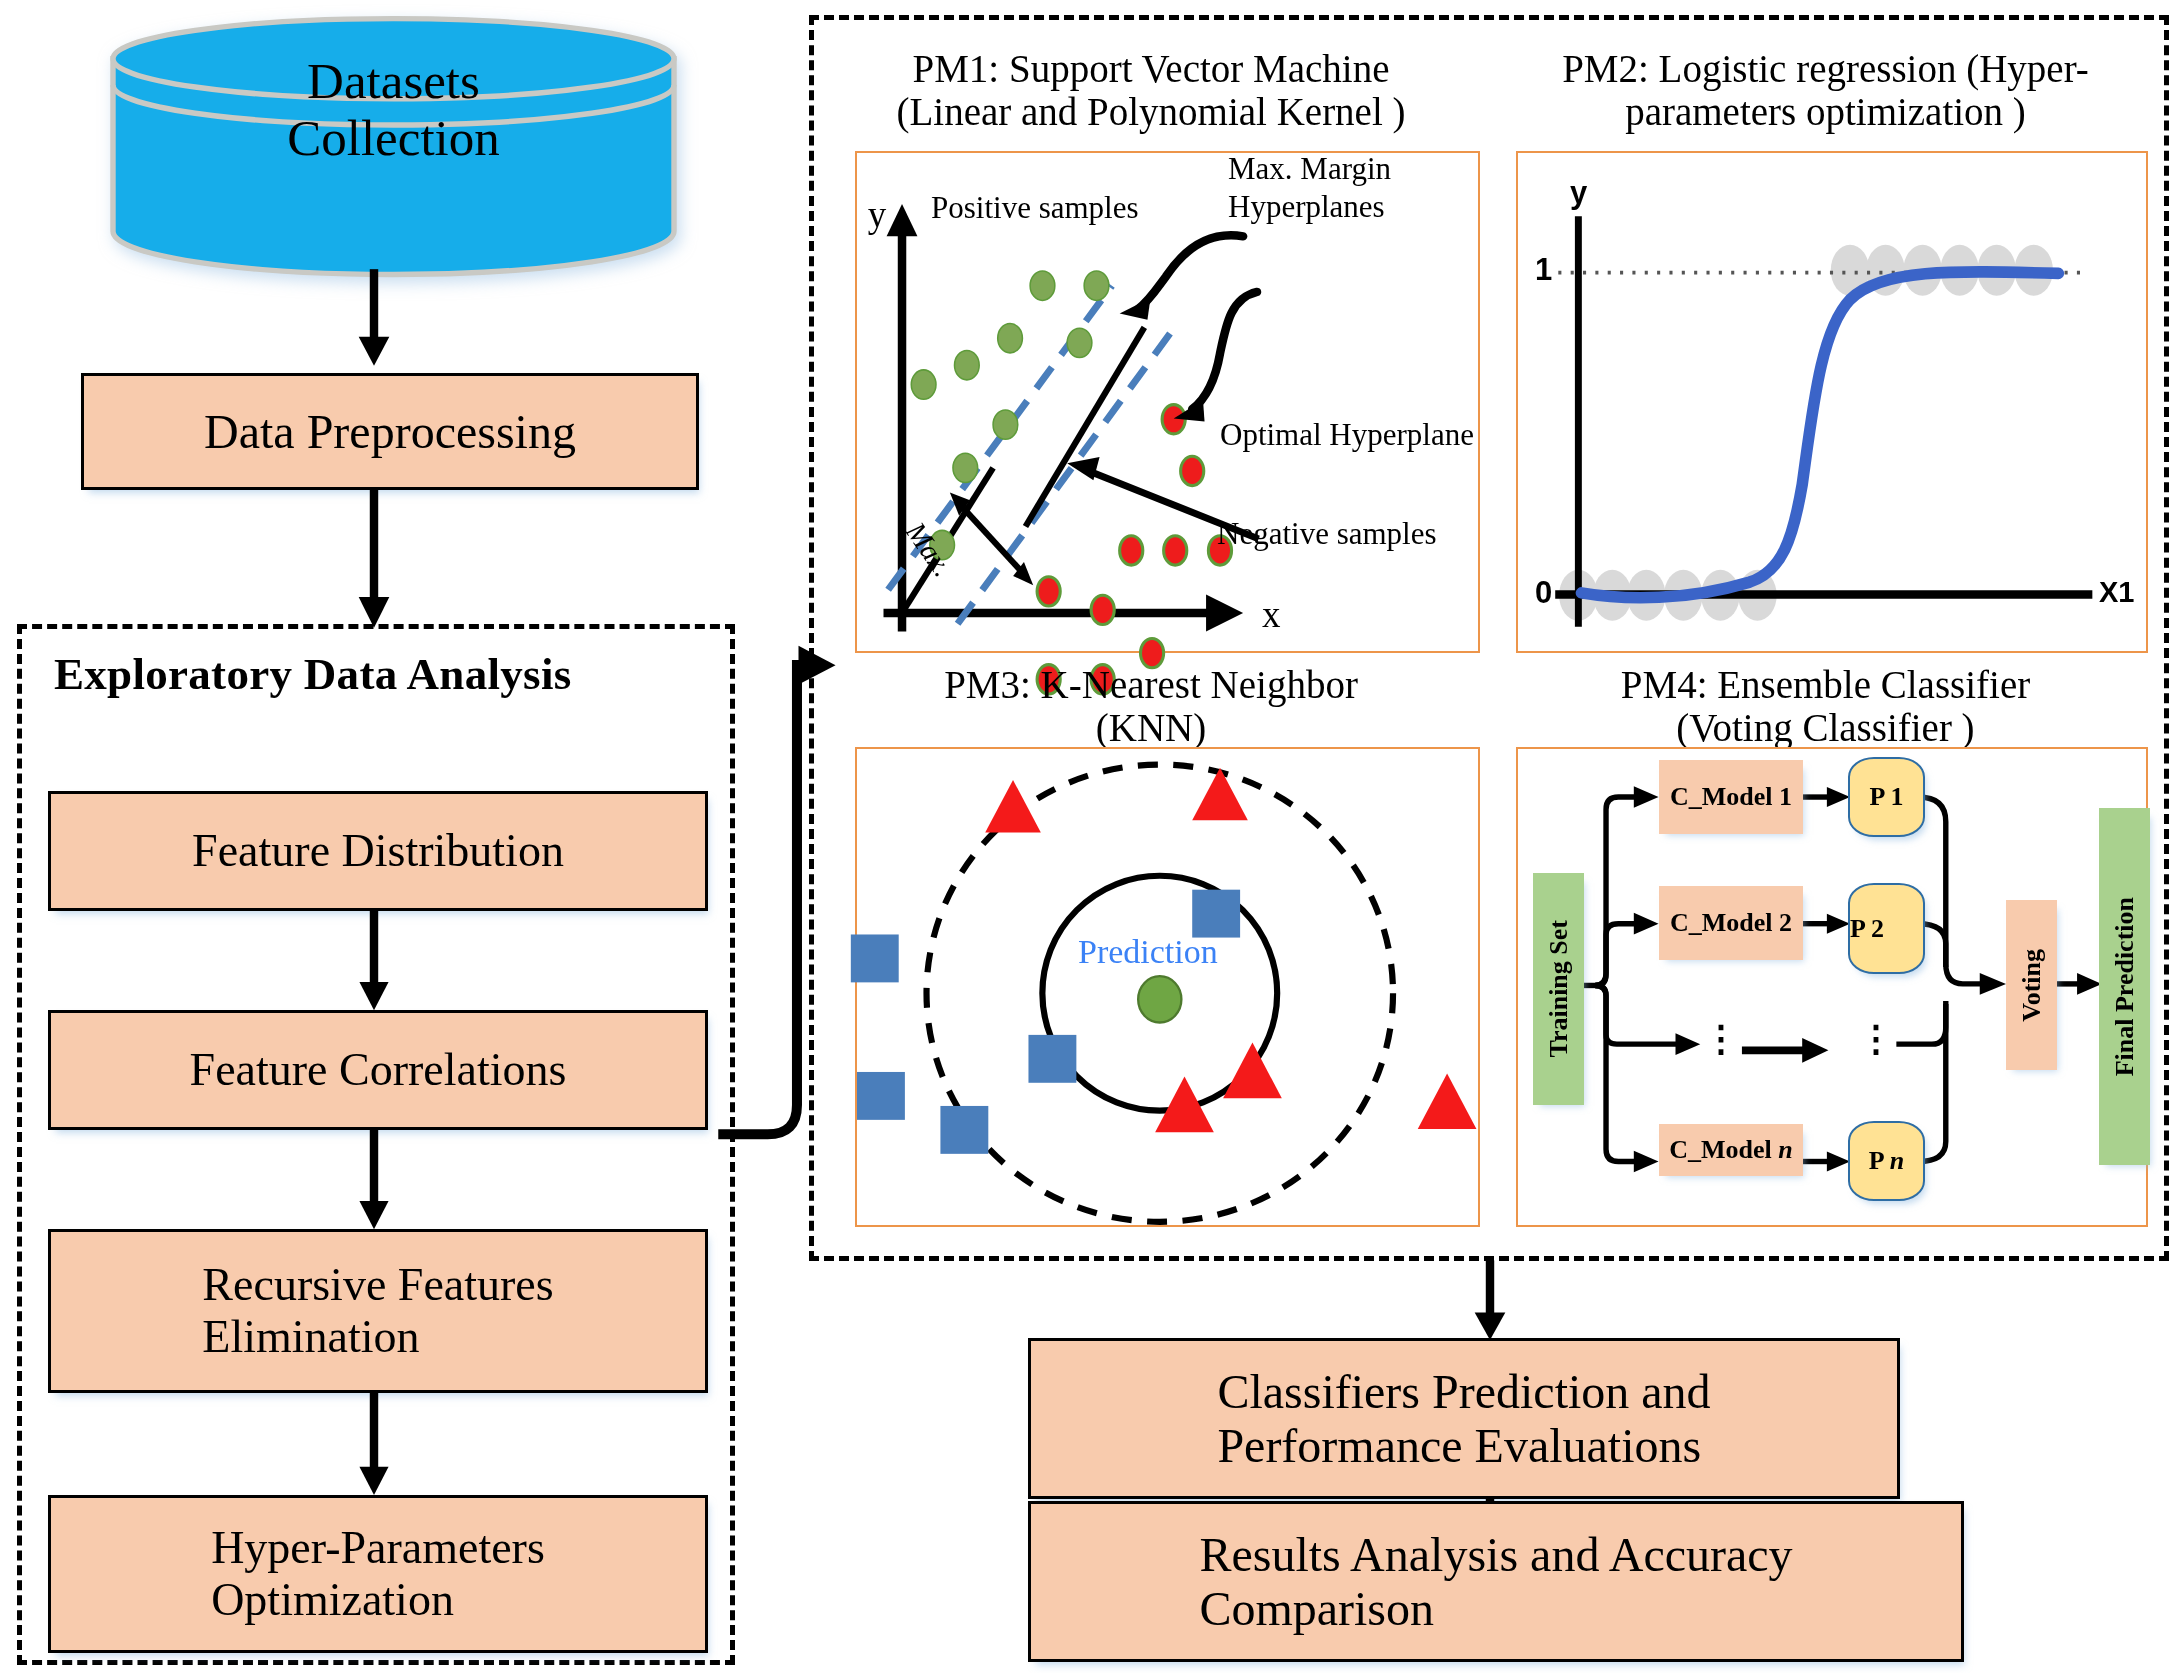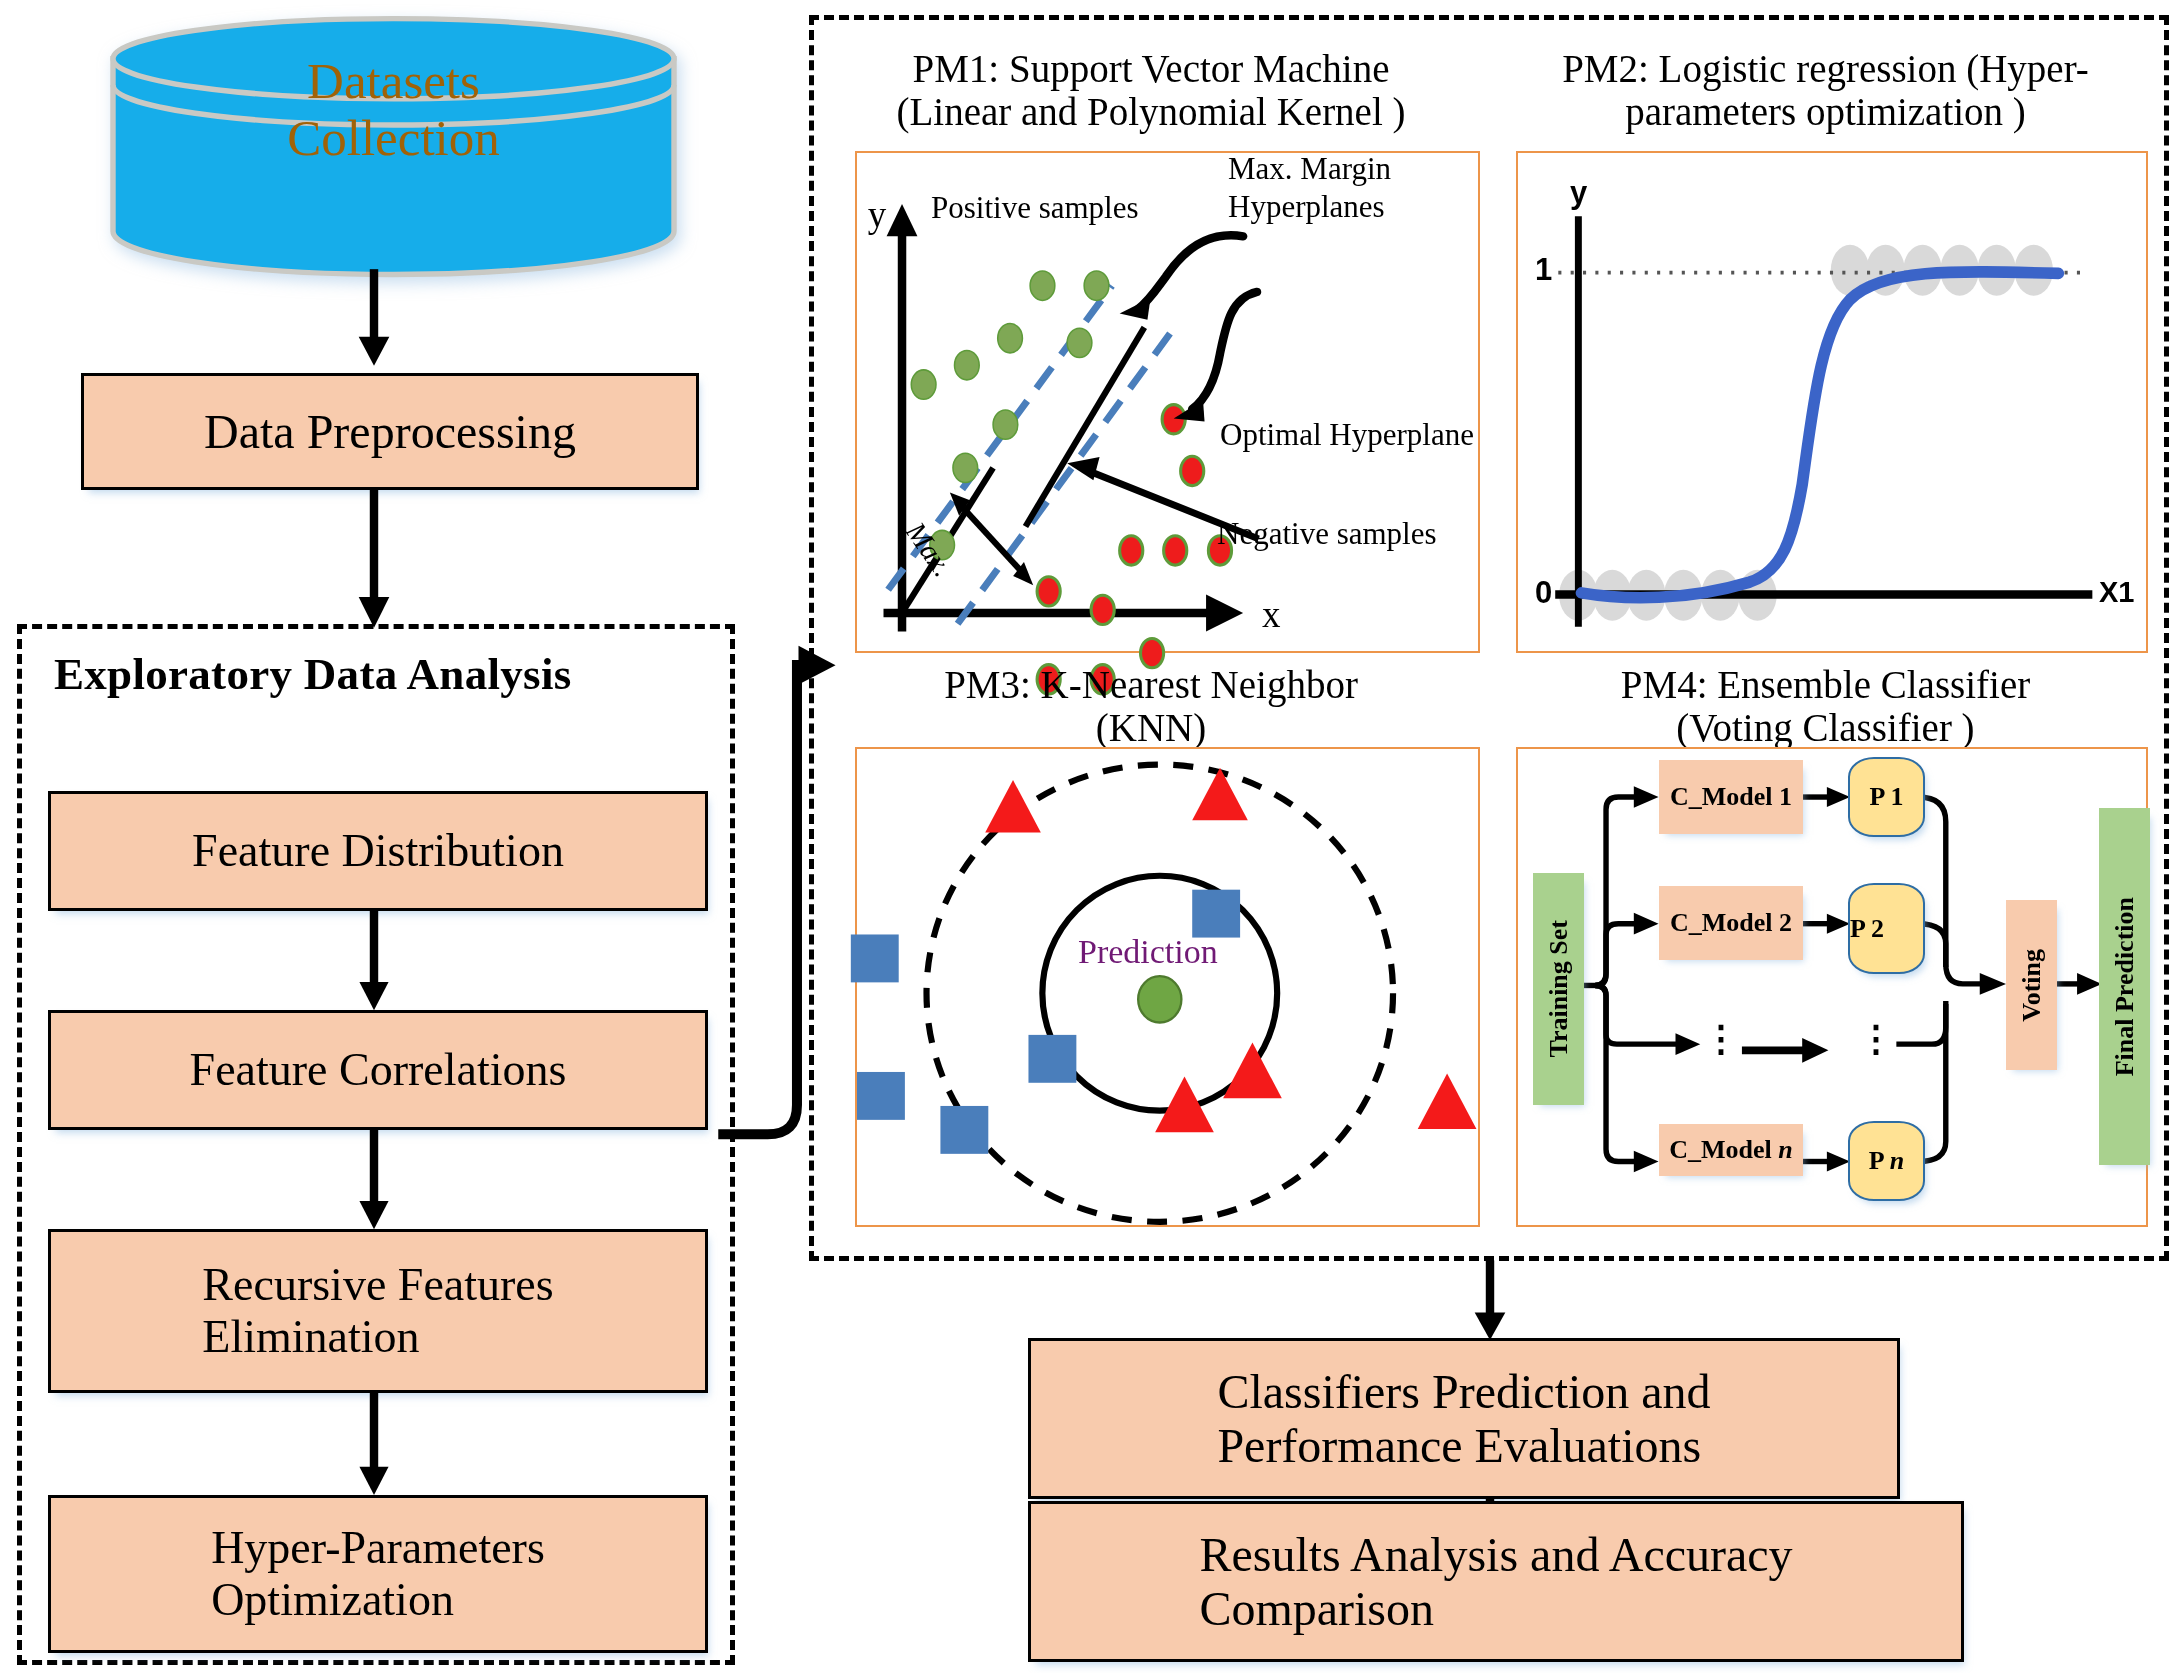--- a/index.html
+++ b/index.html
@@ -18,21 +18,21 @@
   .dashbox{
     position:absolute;border:5.4px dashed #000;box-sizing:border-box;background:transparent;
   }
   .eda-title{
     position:absolute;font-weight:bold;letter-spacing:0.3px;white-space:nowrap;
   }
   
   .cyl-wrap{position:absolute;filter:drop-shadow(4.6px 6.2px 7.7px rgba(150,190,225,.5));}
   .cyl-text{
     position:absolute;width:100%;text-align:center;line-height:1.12;
-    color:#a16207;
+    color:#000000;
     font-family:Liberation Serif, serif;
   }
   
   .pm-panel{position:absolute;border:2.3px solid #ED954A;box-sizing:border-box;background:#fff;}
   .pm-title{position:absolute;text-align:center;line-height:1.1;}
   
   svg{overflow:visible;display:block;}
   .nofill{fill:none;}
 </style>
 </head>
@@ -254,21 +254,21 @@
     <g fill="#F41A1A">
       <polygon points="202,40 238,108 166,108"></polygon>
       <polygon points="470,24 506,92 434,92"></polygon>
       <polygon points="512,380 550,452 474,452"></polygon>
       <polygon points="424,424 462,496 386,496"></polygon>
       <polygon points="764,420 802,492 726,492"></polygon>
     </g>
 
     <ellipse cx="392" cy="324" rx="28" ry="30" fill="#6FA644" stroke="#4E7A2E" stroke-width="3"></ellipse>
   </svg>
-  <div class="abs" style="left:221px;top:184px;font-size:34px;color:#701a75;white-space:nowrap;">Prediction</div>
+  <div class="abs" style="left:221px;top:184px;font-size:34px;color:#3b82f6;white-space:nowrap;">Prediction</div>
 </div>
 
 <div class="pm-title" style="left:1505px;top:664px;width:641px;font-size:39px;">
   <div>PM4: Ensemble Classifier</div>
   <div>(Voting Classifier )</div>
 </div>
 
 <div class="pm-panel" style="left:1516px;top:747px;width:632px;height:480px;">
 
   <svg class="abs" style="left:0;top:0;" width="627" height="476" viewBox="0 0 812 616">

